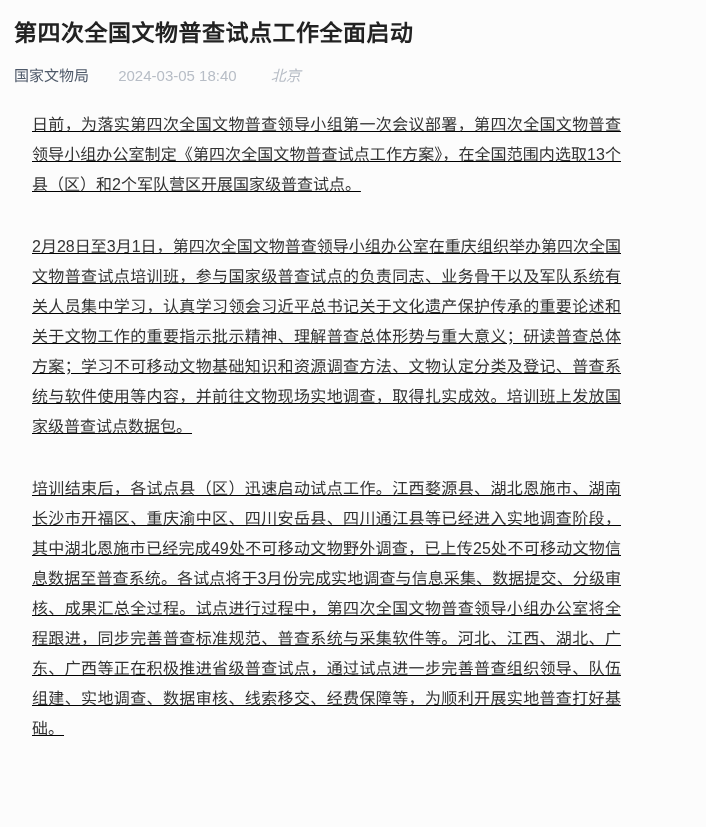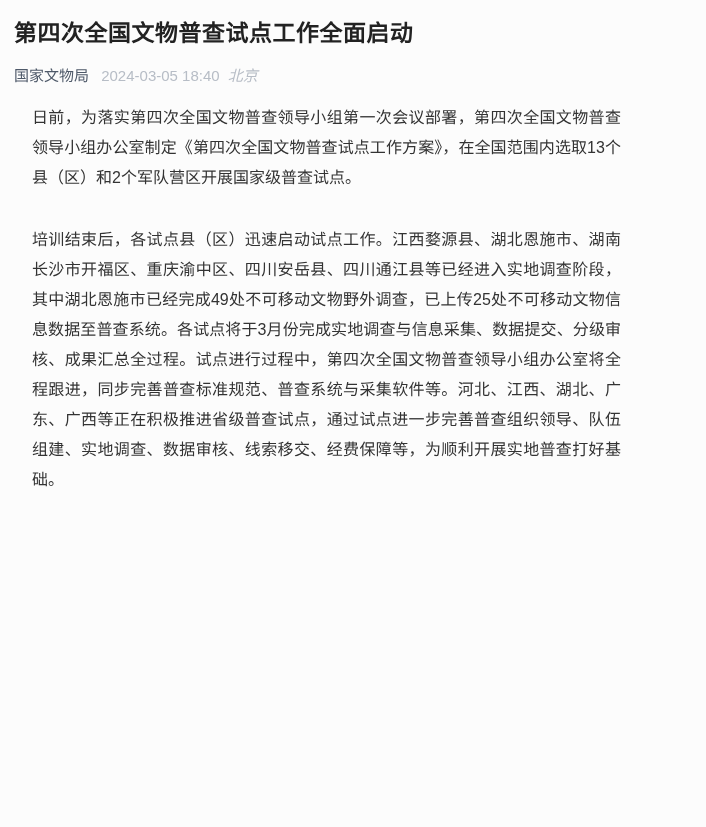--- a/index.html
+++ b/index.html
@@ -30,33 +30,34 @@
     color: #222222;
   }
   .byline {
     margin: 17px 14px 0 14px;
     font-size: 15px;
     line-height: 21px;
     white-space: nowrap;
   }
   .byline .source {
     color: #4e5969;
-    margin-right: 8px;
+    margin-right: 25px;
     cursor: pointer;
   }
   .byline .meta {
     color: #b7bdc6;
-    margin-right: 4px;
+    margin-right: 30px;
   }
   .byline .meta:last-child {
     margin-right: 0;
     font-style: italic;
   }
   .article-body {
-    margin: 17px 33px 0 32px;
+    margin: 24px 33px 0 32px;
+    text-decoration: underline;
   }
   .article-body p {
     margin: 0;
     font-size: 16px;
     line-height: 30px;
     color: #333333;
     text-align: justify;
     text-justify: inter-ideograph;
     word-break: break-all;
   }
@@ -72,16 +73,17 @@
   <h1 class="article-title">第四次全国文物普查试点工作全面启动</h1>
 
   <div class="byline">
     <span class="source">国家文物局</span>
     <span class="meta">2024-03-05 18:40</span>
     <span class="meta">北京</span>
   </div>
 
   <div class="article-body">
       <p>日前，为落实第四次全国文物普查领导小组第一次会议部署，第四次全国文物普查领导小组办公室制定《第四次全国文物普查试点工作方案》，在全国范围内选取13个县（区）和2个军队营区开展国家级普查试点。</p>
+      <p>2月28日至3月1日，第四次全国文物普查领导小组办公室在重庆组织举办第四次全国文物普查试点培训班，参与国家级普查试点的负责同志、业务骨干以及军队系统有关人员集中学习，认真学习领会习近平总书记关于文化遗产保护传承的重要论述和关于文物工作的重要指示批示精神、理解普查总体形势与重大意义；研读普查总体方案；学习不可移动文物基础知识和资源调查方法、文物认定分类及登记、普查系统与软件使用等内容，并前往文物现场实地调查，取得扎实成效。培训班上发放国家级普查试点数据包。</p>
       <p>培训结束后，各试点县（区）迅速启动试点工作。江西婺源县、湖北恩施市、湖南长沙市开福区、重庆渝中区、四川安岳县、四川通江县等已经进入实地调查阶段，其中湖北恩施市已经完成49处不可移动文物野外调查，已上传25处不可移动文物信息数据至普查系统。各试点将于3月份完成实地调查与信息采集、数据提交、分级审核、成果汇总全过程。试点进行过程中，第四次全国文物普查领导小组办公室将全程跟进，同步完善普查标准规范、普查系统与采集软件等。河北、江西、湖北、广东、广西等正在积极推进省级普查试点，通过试点进一步完善普查组织领导、队伍组建、实地调查、数据审核、线索移交、经费保障等，为顺利开展实地普查打好基础。</p>
     </div>
 
 </div>
 
 </body></html>

